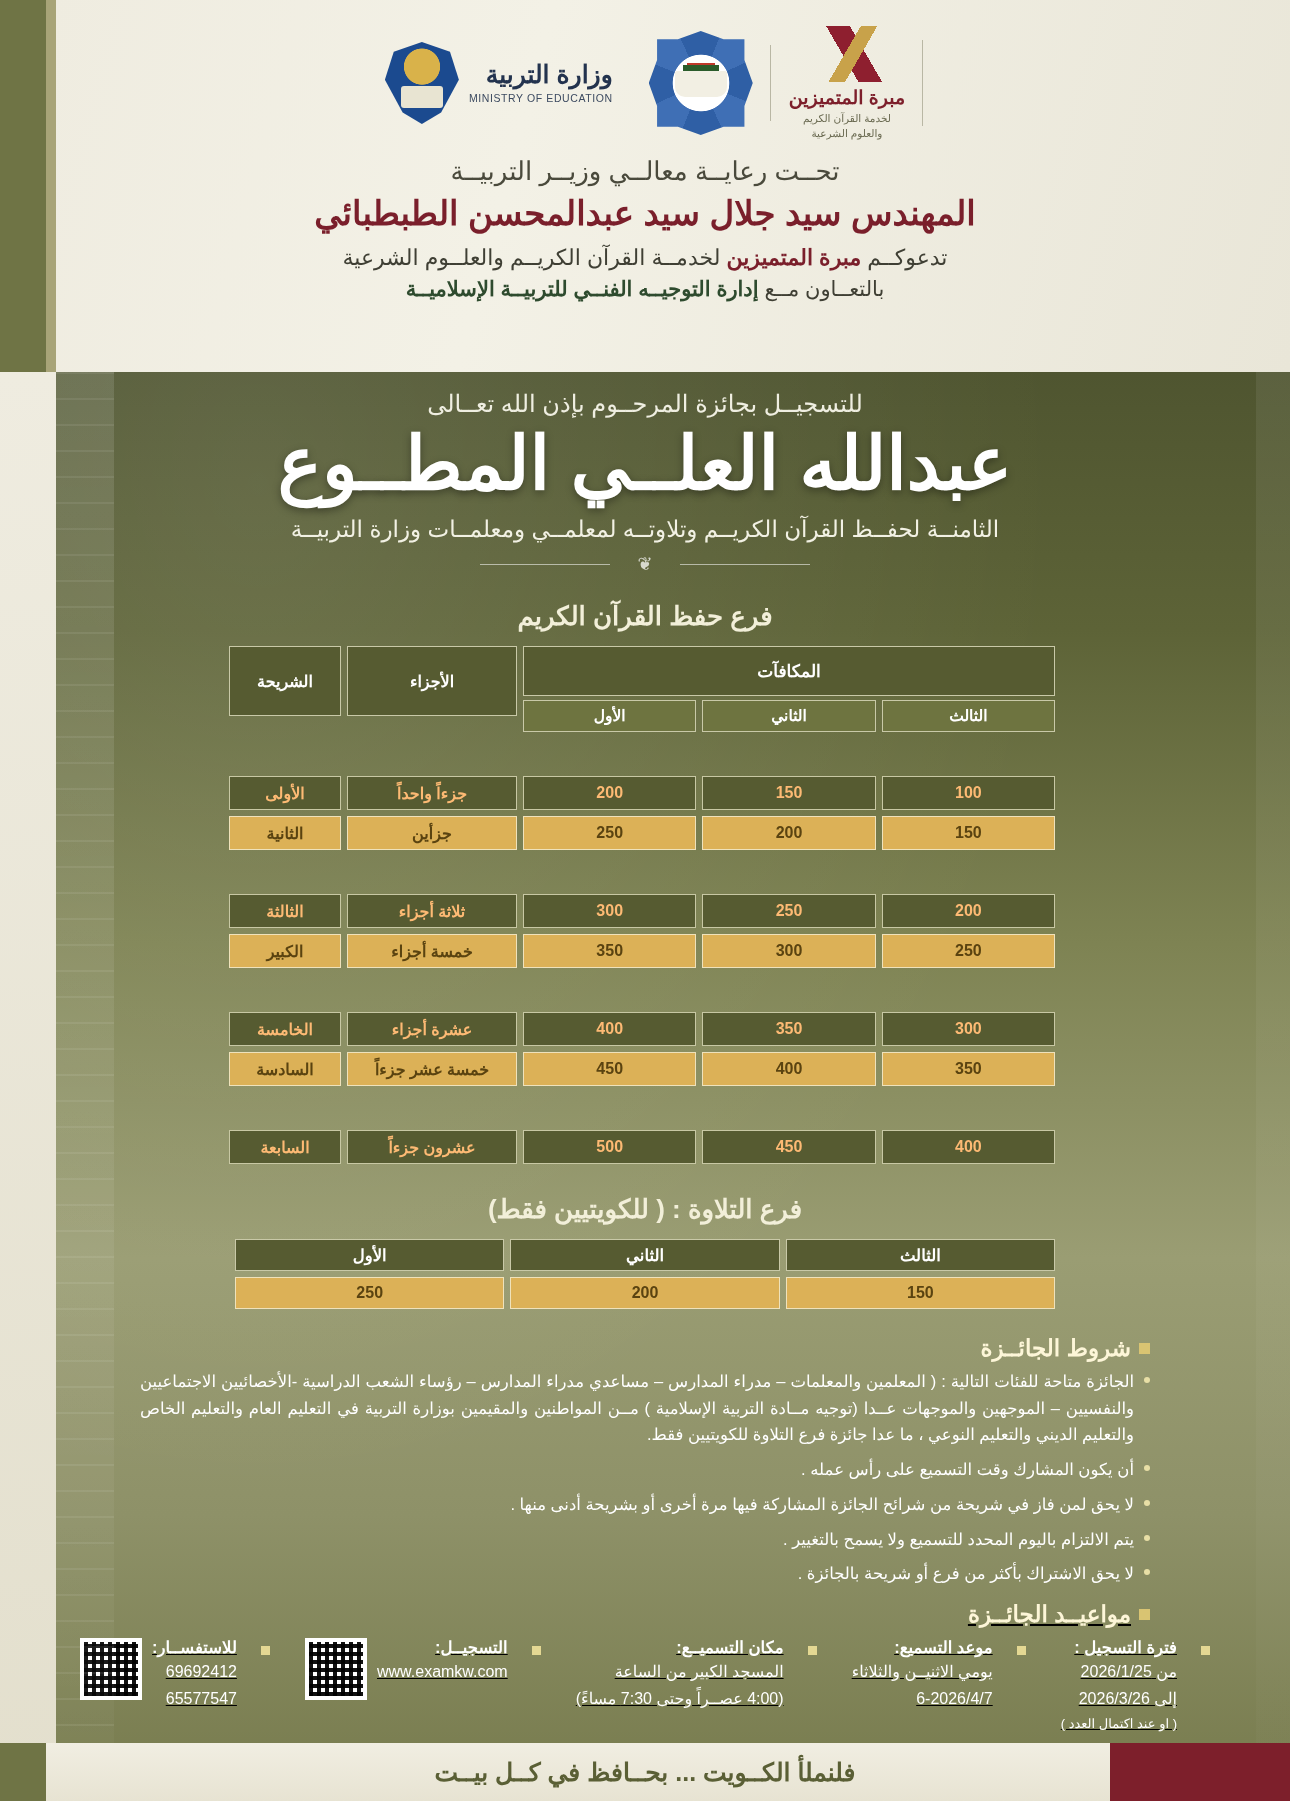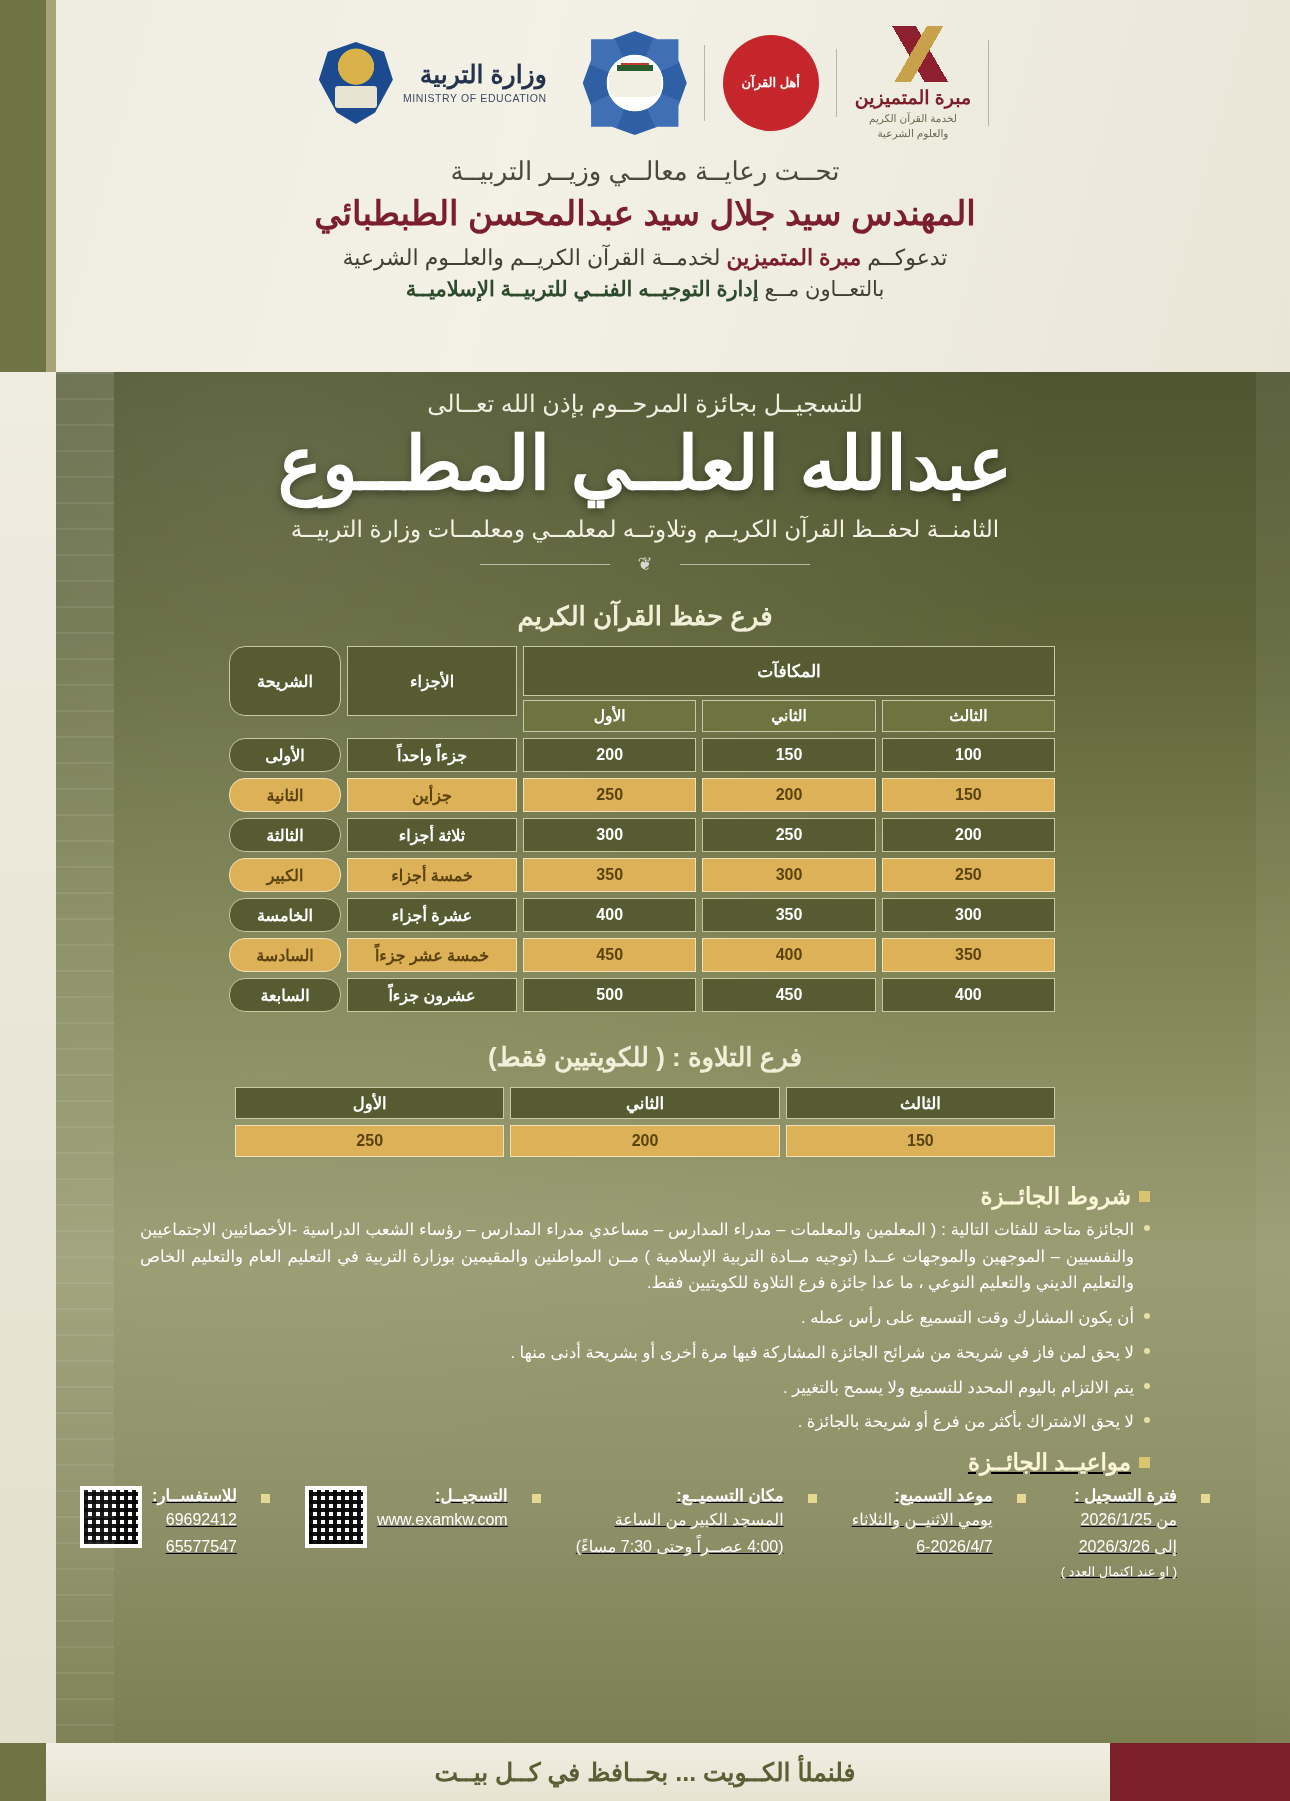--- a/index.html
+++ b/index.html
@@ -170,31 +170,31 @@
     text-align: center; font-weight: bold;
   }
   .hd-dark {
     background: #565b31; color: #ffffff;
     border: 1px solid #c9c9a8;
   }
   .hd-mid {
     background: #6e7440; color: #ffffff;
     border: 1px solid #c9c9a8;
   }
-  .r-dark { background: #565b31; color: #ffffff; border: 1px solid #c8c8a4; }
+  .r-dark { background: #565b31; color: #fdba74; border: 1px solid #c8c8a4; margin-top: 38px; }
   .r-gold { background: #dcb157; color: #5a4310; border: 1px solid #efe2bb; }
 
   .grp { flex: 0 0 532px; }
   .grp-title {
     height: 50px; font-size: 17px; margin-bottom: 4px;
   }
   .grp-cols { display: flex; flex-direction: row; gap: 6px; }
   .c3 { flex: 1 1 0; height: 32px; font-size: 15.5px; }
   .col-ajza { flex: 0 0 170px; }
-  .col-shar { flex: 0 0 112px; border-radius: 16px; }
+  .col-shar { flex: 0 0 112px; }
   .cellh { height: 70px; font-size: 16px; }
   .drow .c3 { height: 34px; font-size: 16px; }
   .drow .col-ajza, .drow .col-shar { height: 34px; font-size: 16px; }
 
   .tilawa-tbl { width: 820px; margin: 0 auto; }
   .tilawa-tbl .th { height: 32px; font-size: 16.5px; flex: 1 1 0; }
   .tilawa-tbl .td { height: 32px; font-size: 16px; flex: 1 1 0; }
 
   
   .head-band {
@@ -272,23 +272,20 @@
           <div class="moe-ar">وزارة التربية</div>
           <div class="moe-en">MINISTRY OF EDUCATION</div>
         </div>
       </div>
     </div>
 
     <div class="logo-cell">
       <div class="tawjeeh-logo"></div>
     </div>
 
-    <div class="logo-cell">
-      <div class="quran-logo">أهل القرآن</div>
-    </div>
 
     <div class="logo-cell">
       <div class="mabarra-logo">
         <div class="mabarra-mark"></div>
         <div class="mabarra-t1">مبرة المتميزين</div>
         <div class="mabarra-t2" style="white-space: pre-line;">لخدمة القرآن الكريم
 والعلوم الشرعية</div>
       </div>
     </div>
 

